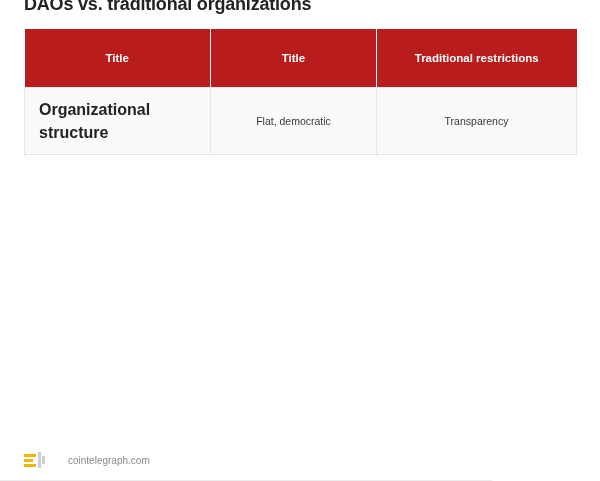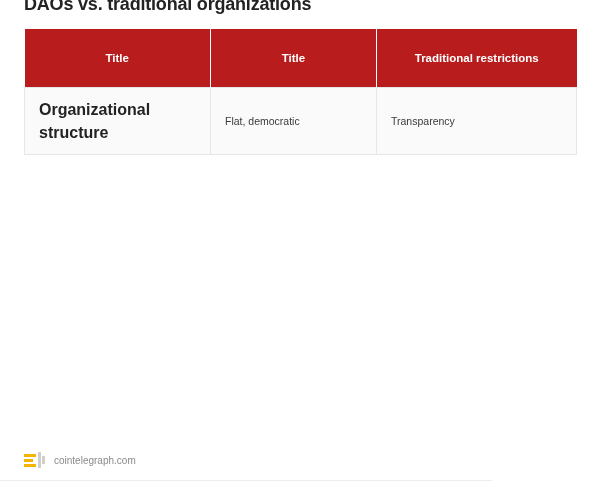--- a/index.html
+++ b/index.html
@@ -50,20 +50,21 @@
     text-align: center;
     height: 58px;
     padding: 0 8px;
     border-right: 1px solid #ffffff;
     vertical-align: middle;
   }
   thead th:last-child { border-right: none; }
 
   tbody td {
     font-size: 10.5px;
+    text-align: center;
     vertical-align: middle;
     padding: 10px 14px;
     line-height: 1.45;
     border: 1px solid #e6e6e6;
     color: #3a3a3a;
   }
   tbody td.rowlabel {
     text-align: left;
     font-weight: bold;
     color: #232323;
@@ -76,21 +77,21 @@
   tbody tr.plain td {
     background: #ffffff;
   }
 
   .footer {
     position: absolute;
     left: 24px;
     bottom: 12px;
     display: flex;
     align-items: center;
-    gap: 8px;
+    gap: 22px;
   }
   .footer-logo {
     width: 22px;
     height: 18px;
     position: relative;
     flex: 0 0 auto;
   }
   .footer-logo .bar {
     position: absolute;
     background: #f5b400;

